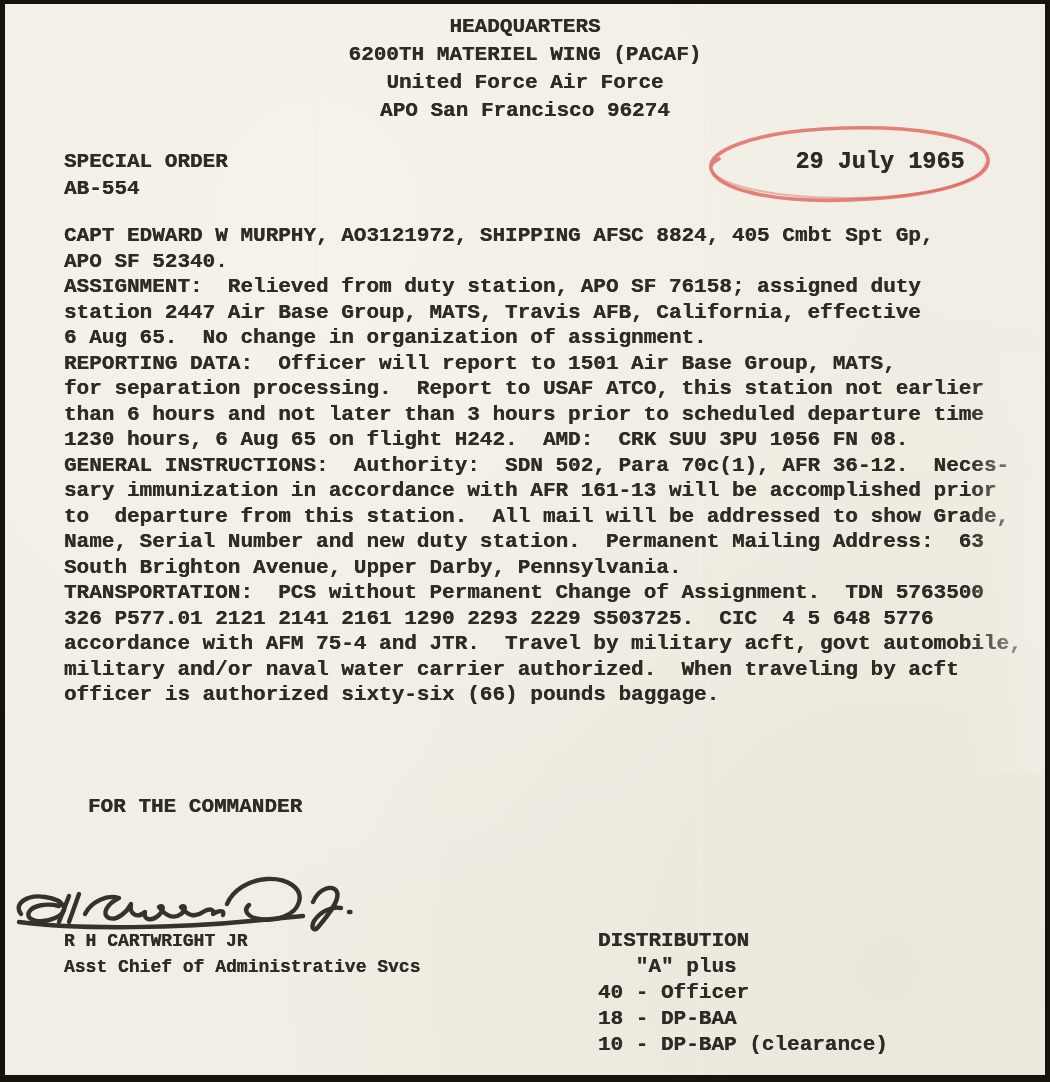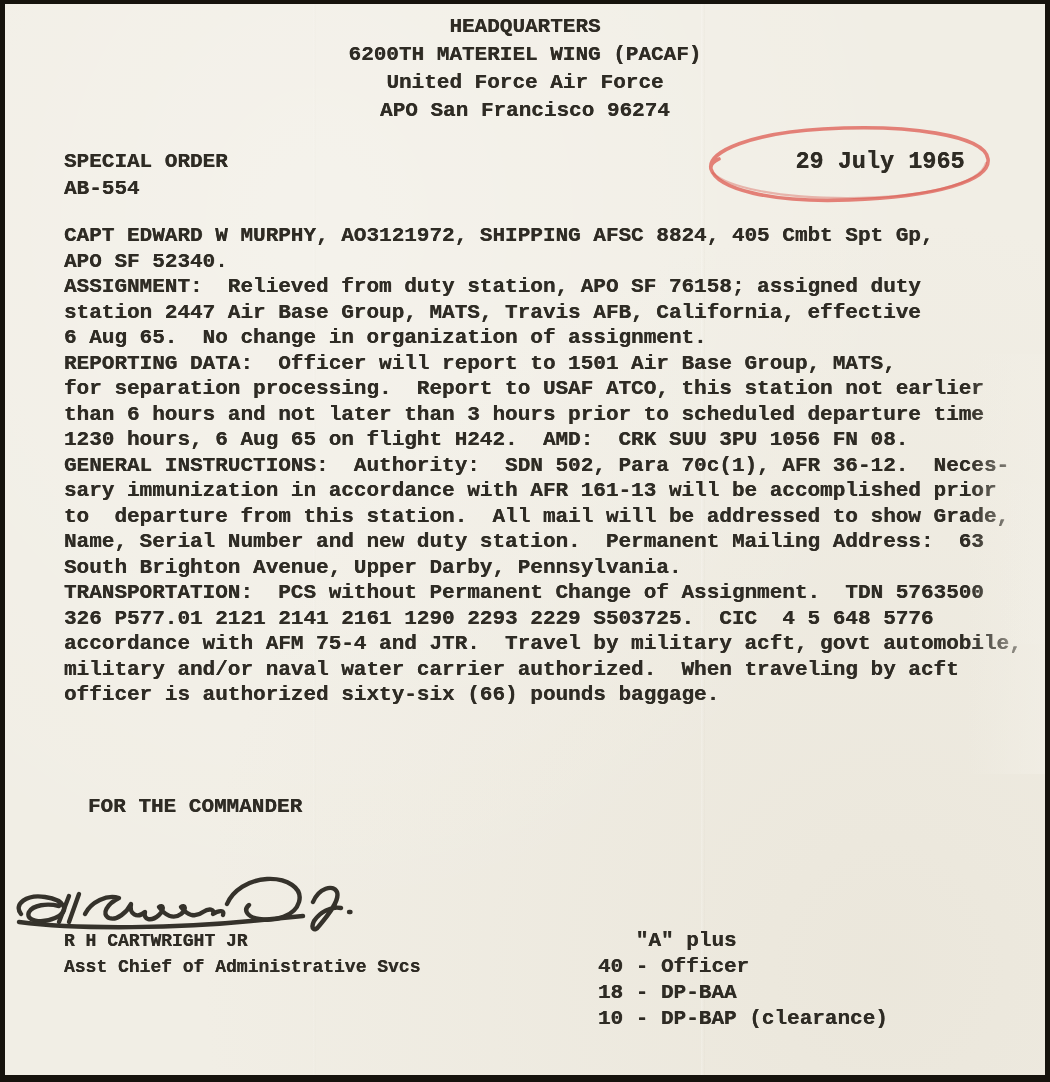--- a/index.html
+++ b/index.html
@@ -107,20 +107,21 @@
         <path d="M338 36 L339.5 36"></path>
       </g>
     </svg>
 
     <div class="sig-block">
       <div class="t">R H CARTWRIGHT JR</div>
       <div class="t">Asst Chief of Administrative Svcs</div>
     </div>
 
     <div class="dist-block">
+      <div class="t">DISTRIBUTION</div>
       <div class="t">   "A" plus</div>
       <div class="t">40 - Officer</div>
       <div class="t">18 - DP-BAA</div>
       <div class="t">10 - DP-BAP (clearance)</div>
     </div>
 
     <div class="fade-right"></div>
     <div class="fade-corner"></div>
 
   </div>

